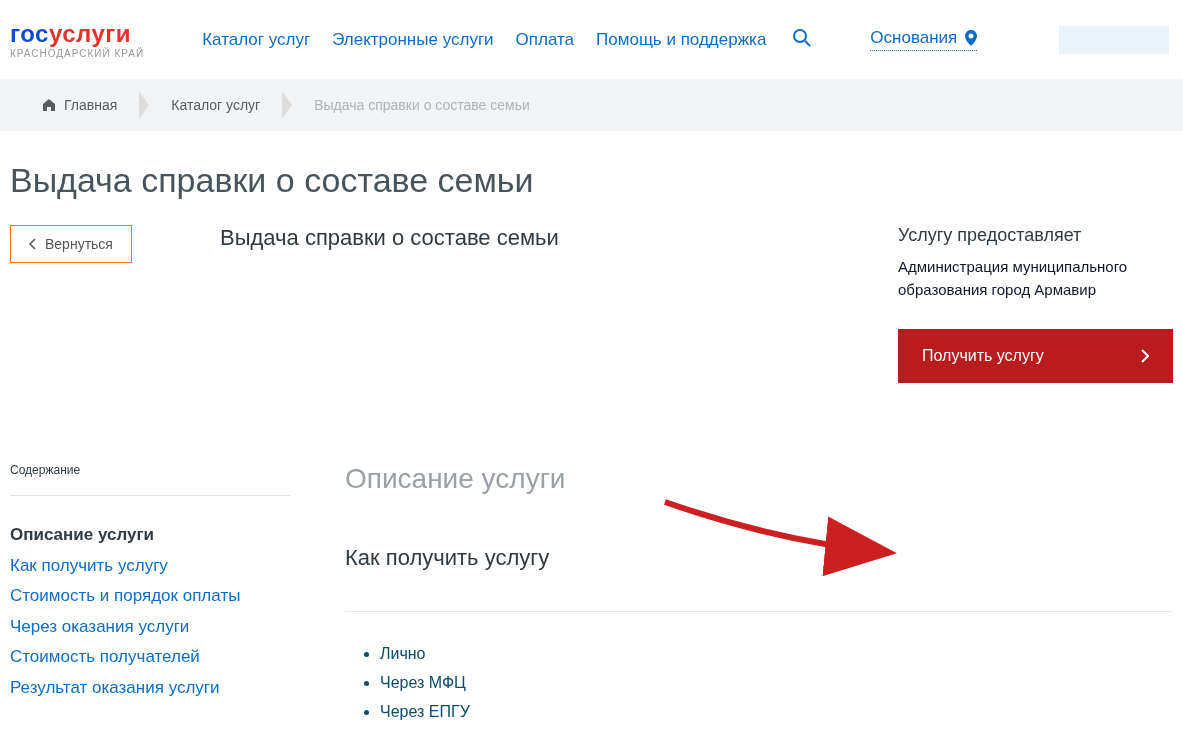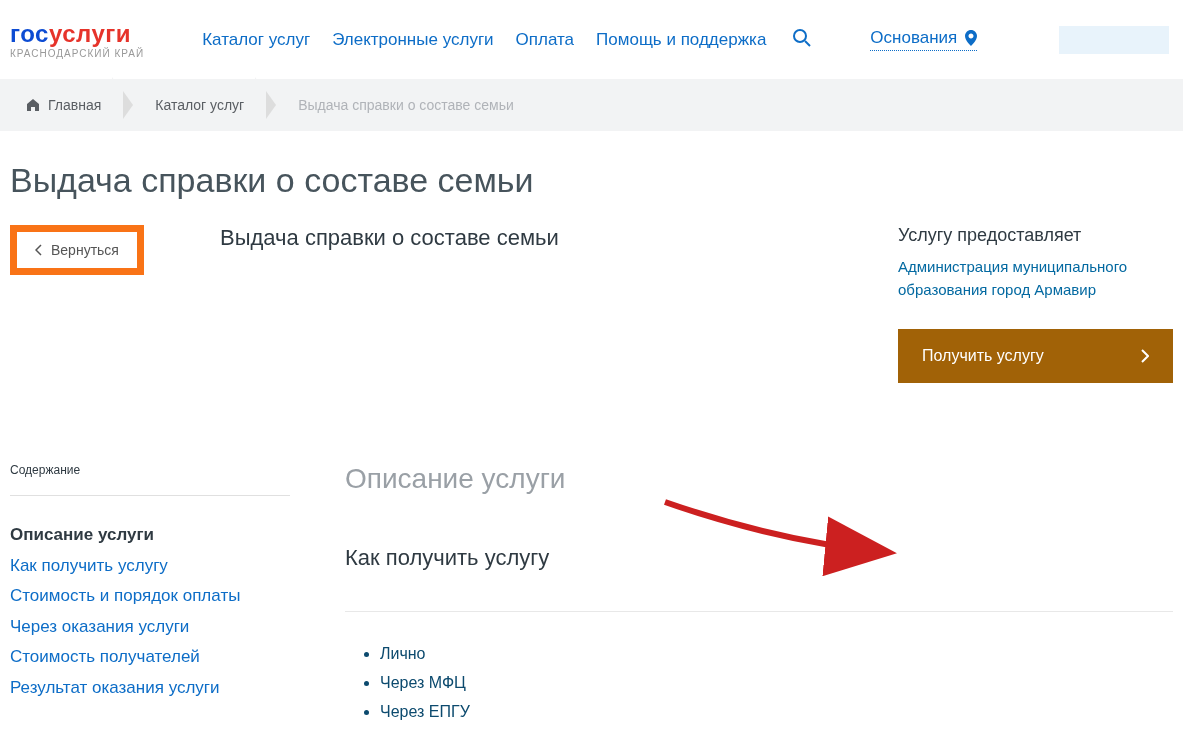--- a/index.html
+++ b/index.html
@@ -8,36 +8,36 @@
 .logo { display: flex; flex-direction: column; }
 .logo-main { font-size: 24px; font-weight: bold; letter-spacing: 0.5px; }
 .logo-gos { color: #0d4cd3; }
 .logo-uslugi { color: #e6332a; }
 .logo-sub { font-size: 10px; color: #999; letter-spacing: 1px; text-transform: uppercase; margin-top: 0; }
 .nav { display: flex; gap: 22px; margin-left: 40px; }
 .nav a { color: #0d6dc7; font-size: 17px; text-decoration: none; cursor: pointer; }
 .search-icon-wrap { margin-left: 8px; cursor: pointer; }
 .region { display: flex; align-items: center; margin-left: 40px; color: #0d6dc7; font-size: 17px; cursor: pointer; gap: 8px; border-bottom: 1px dotted #0d6dc7; padding-bottom: 2px; }
 .user-placeholder { margin-left: auto; width: 110px; height: 28px; background: #e8f3fb; }
-.breadcrumb { background: #f2f3f4; padding: 12px 10px; display: flex; align-items: center; gap: 6px; font-size: 14px; }
+.breadcrumb { background: #f2f3f4; padding: 12px 26px; display: flex; align-items: center; gap: 6px; font-size: 14px; }
 .bc-item { display: flex; align-items: center; color: #5a5e63; padding: 0 16px; position: relative; cursor: pointer; }
 .bc-item.current { color: #b0b3b8; cursor: default; }
 .bc-sep { width: 0; height: 0; border-top: 14px solid transparent; border-bottom: 14px solid transparent; border-left: 10px solid #ddd; }
 .bc-sep::after { content: ""; position: absolute; left: -11px; top: -14px; border-top: 14px solid transparent; border-bottom: 14px solid transparent; border-left: 10px solid #f2f3f4; }
 .bc-sep-wrap { position: relative; }
 .page-title { font-size: 34px; font-weight: 300; color: #47545c; padding: 30px 10px 25px 10px; }
 .content-row { display: flex; padding: 0 10px; gap: 30px; }
 .left-col { width: 180px; flex-shrink: 0; }
-.back-btn { border: 7px solid #f97316; padding: 10px 18px; font-size: 14px; color: #555; display: inline-flex; align-items: center; gap: 8px; cursor: pointer; background: #fff; }
+.back-btn { border: 1px solid #f97316; padding: 10px 18px; font-size: 14px; color: #555; display: inline-flex; align-items: center; gap: 8px; cursor: pointer; background: #fff; }
 .mid-col { flex: 1; }
 .subtitle { font-size: 22px; color: #2f3a42; }
 .right-col { width: 275px; flex-shrink: 0; }
 .provider-label { font-size: 18px; color: #2f3a42; margin-bottom: 10px; }
-.provider-link { color: #0369a1; font-size: 15px; line-height: 1.5; text-decoration: none; cursor: pointer; }
-.get-service-btn { background: #a16207; color: #fff; padding: 18px 24px; font-size: 16px; display: flex; align-items: center; justify-content: space-between; cursor: pointer; margin-top: 28px; }
+.provider-link { color: #0f172a; font-size: 15px; line-height: 1.5; text-decoration: none; cursor: pointer; }
+.get-service-btn { background: #b91c1c; color: #fff; padding: 18px 24px; font-size: 16px; display: flex; align-items: center; justify-content: space-between; cursor: pointer; margin-top: 28px; }
 .arrow-annotation { position: absolute; left: 660px; top: 272px; pointer-events: none; }
 .lower { display: flex; padding: 80px 10px 0 10px; gap: 30px; }
 .toc { width: 280px; flex-shrink: 0; }
 .toc-title { font-size: 12px; color: #2f3a42; margin-bottom: 18px; }
 .toc-divider { height: 1px; background: #e0e0e0; margin-bottom: 24px; }
 .toc-item { font-size: 17px; color: #0d6dc7; line-height: 1.8; cursor: pointer; }
 .toc-item.active { color: #2f3a42; font-weight: bold; }
 .main-content { flex: 1; padding-left: 25px; }
 .section-heading { font-size: 28px; font-weight: 300; color: #9aa0a6; margin-bottom: 50px; }
 .sub-heading { font-size: 22px; color: #2f3a42; margin-bottom: 40px; }

